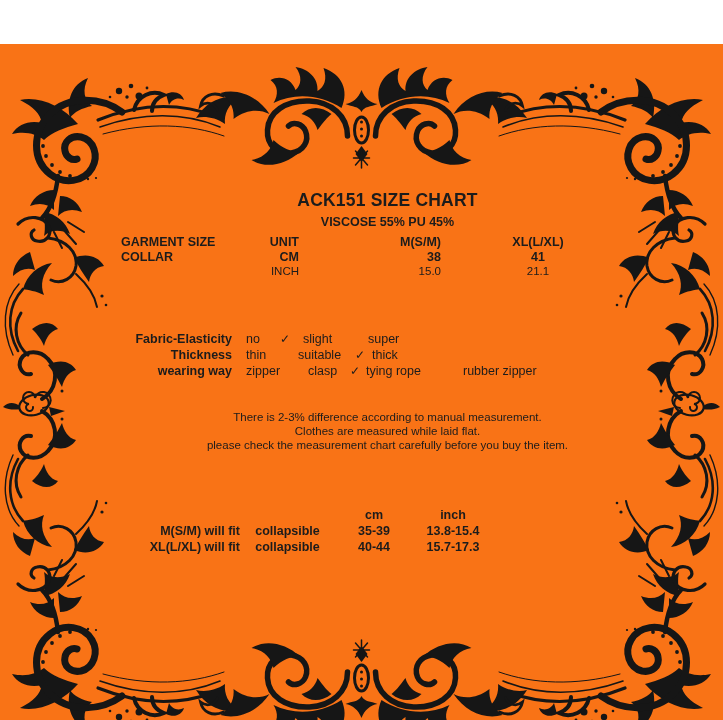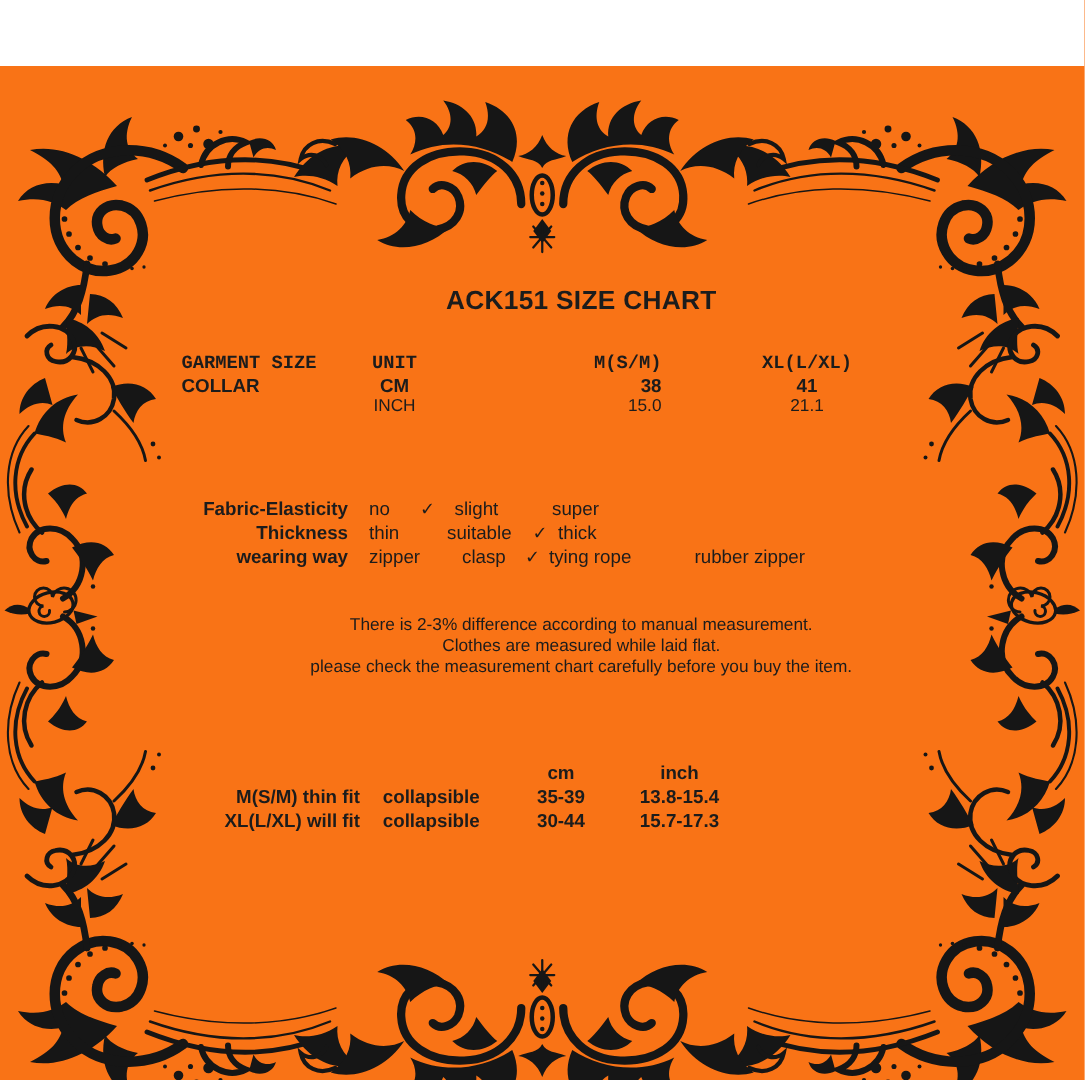--- a/index.html
+++ b/index.html
@@ -8,23 +8,23 @@
   .border-svg { position:absolute; left:0; top:0; width:723px; height:720px; }
   .content { position:absolute; left:110px; top:0; width:555px; height:720px; }
   .abs { position:absolute; white-space:nowrap; }
   .center { left:0; width:555px; text-align:center; }
   .b { font-weight:700; }
   .t-title { top:146px; font-size:17.5px; letter-spacing:0.2px; }
   .t-sub { top:171px; font-size:12.5px; }
   .fs12 { font-size:12.5px; }
   .fs11 { font-size:11.5px; }
   
-  .r-h { top:191px;font-family:Liberation Mono, monospace; } .r-cm { top:206px; } .r-in { top:221px; }
+  .r-h { top:191px; } .r-cm { top:206px; } .r-in { top:221px; }
   .c-label { left:11px; }
-  .c-unit { left:117px; width:72px; text-align:center; }
+  .c-unit { left:117px; width:72px; text-align:right; }
   .c-m { left:171px; width:160px; text-align:right; }
   .c-xl { left:348px; width:160px; text-align:center; }
   
   .r-a1 { top:288px; } .r-a2 { top:304px; } .r-a3 { top:320px;text-align:right; }
   .a-label { left:0; width:122px; text-align:right; }
   .check { color:#1c1c1c; font-size:12px; }
   
   .r-n1 { top:367px; } .r-n2 { top:381px; } .r-n3 { top:395px; }
   .r-guide { top:417px; }
   
@@ -127,20 +127,21 @@
     <use href="#corner" transform="translate(723,720) scale(-1,-1)"></use>
     <use href="#crest" transform="translate(361.5,0)"></use>
     <use href="#crest" transform="translate(361.5,720) scale(1,-1)"></use>
     <use href="#vine" transform="translate(32,361)"></use>
     <use href="#vine" transform="translate(691,361) scale(-1,1)"></use>
   </svg>
 
   <div class="content">
 
     <div class="abs center t-title b">ACK151 SIZE CHART</div>
+    <div class="abs center t-sub b">VISCOSE 55% PU 45%</div>
 
     <div>
       <div class="abs r-h fs12 b c-label">GARMENT SIZE</div>
       <div class="abs r-h fs12 b c-unit">UNIT</div>
       <div class="abs r-h fs12 b c-m">M(S/M)</div>
       <div class="abs r-h fs12 b c-xl">XL(L/XL)</div>
 
       <div class="abs r-cm fs12 b c-label">COLLAR</div>
       <div class="abs r-cm fs12 b c-unit">CM</div>
       <div class="abs r-cm fs12 b c-m">38</div>
@@ -176,25 +177,25 @@
       <div class="abs center r-n1 fs11">There is 2-3% difference according to manual measurement.</div>
       <div class="abs center r-n2 fs11">Clothes are measured while laid flat.</div>
       <div class="abs center r-n3 fs11">please check the measurement chart carefully before you buy the item.</div>
     </div>
 
 
     <div>
       <div class="abs r-g0 fs12 b g-cm">cm</div>
       <div class="abs r-g0 fs12 b g-inch">inch</div>
 
-      <div class="abs r-g1 fs12 b g-label">M(S/M) thin fit</div>
+      <div class="abs r-g1 fs12 b g-label">M(S/M) will fit</div>
       <div class="abs r-g1 fs12 b g-feat">collapsible</div>
       <div class="abs r-g1 fs12 b g-cm">35-39</div>
       <div class="abs r-g1 fs12 b g-inch">13.8-15.4</div>
 
       <div class="abs r-g2 fs12 b g-label">XL(L/XL) will fit</div>
       <div class="abs r-g2 fs12 b g-feat">collapsible</div>
-      <div class="abs r-g2 fs12 b g-cm">30-44</div>
+      <div class="abs r-g2 fs12 b g-cm">40-44</div>
       <div class="abs r-g2 fs12 b g-inch">15.7-17.3</div>
     </div>
 
   </div>
 </div>
 
 </body></html>

